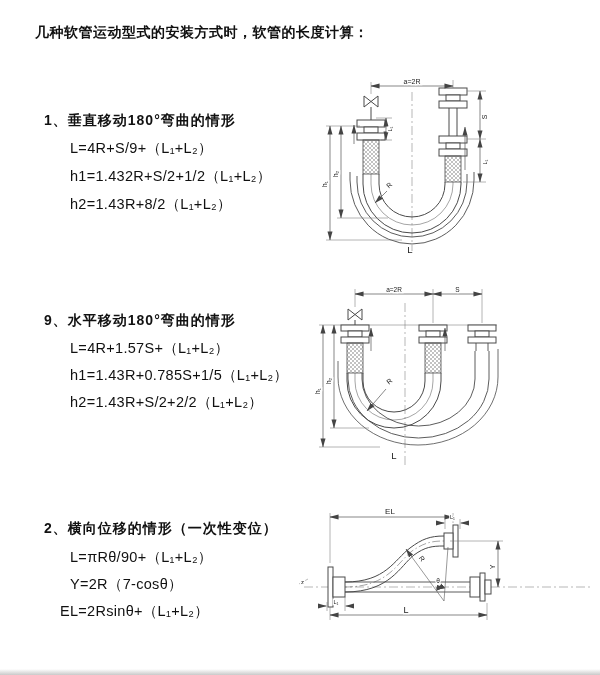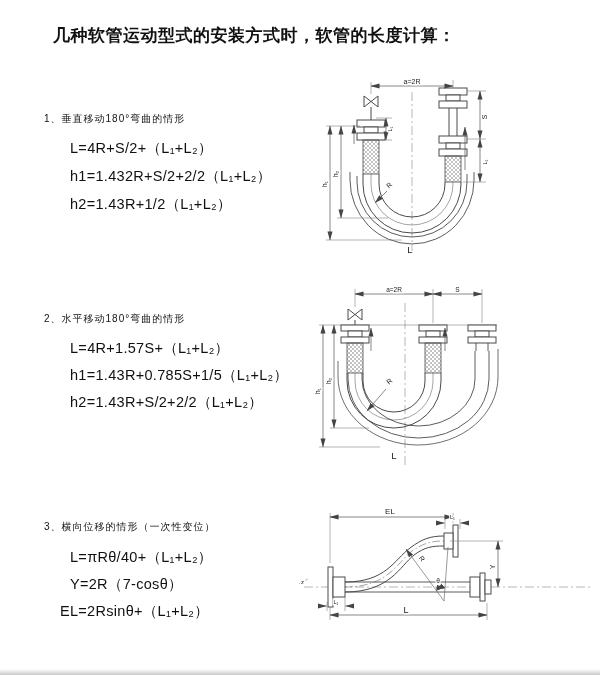--- a/index.html
+++ b/index.html
@@ -1,37 +1,37 @@
 <!DOCTYPE html>
 <html><head>
 <meta charset="utf-8">
 <style>
   html,body{margin:0;padding:0;}
   body{
     width:600px;height:675px;position:relative;background:#fff;overflow:hidden;
     font-family:"Liberation Sans","DejaVu Sans",sans-serif;color:#111;
   }
-  .title{position:absolute;left:53px;top:24px;font-size:17px;font-weight:bold;letter-spacing:.5px;}
-  .sec-heading{position:absolute;font-size:10px;font-weight:normal;letter-spacing:1px;}
+  .title{position:absolute;left:35px;top:24px;font-size:14px;font-weight:bold;letter-spacing:.5px;}
+  .sec-heading{position:absolute;font-size:14px;font-weight:bold;letter-spacing:1px;}
   .formula{position:absolute;font-size:14.5px;letter-spacing:.3px;}
   .diagram{position:absolute;}
   svg text{font-family:"Liberation Sans","DejaVu Sans",sans-serif;fill:#222;}
   svg .dl{paint-order:stroke;stroke:#fff;stroke-width:2.5px;}
   .bottom-band{position:absolute;left:0;right:0;bottom:0;height:6px;
     background:linear-gradient(#ffffff,#c9c9c9);}
 </style>
 </head>
 <body>
 
 <div class="title">几种软管运动型式的安装方式时，软管的长度计算：</div>
 
 <div class="sec-heading" style="left:44px;top:112px">1、垂直移动180°弯曲的情形</div>
-<div class="formula" style="left:70px;top:139px">L=4R+S/2+（L₁+L₂）</div>
-<div class="formula" style="left:70px;top:167px">h1=1.432R+S/2+2/2（L₁+L₂）</div>
-<div class="formula" style="left:70px;top:195px">h2=1.43R+1/2（L₁+L₂）</div>
+<div class="formula" style="left:70px;top:139px">L=4R+S/9+（L₁+L₂）</div>
+<div class="formula" style="left:70px;top:167px">h1=1.432R+S/2+1/2（L₁+L₂）</div>
+<div class="formula" style="left:70px;top:195px">h2=1.43R+8/2（L₁+L₂）</div>
 
 <svg class="diagram" style="left:310px;top:72px" width="290" height="190" viewBox="0 0 290 190">
   <defs>
     <marker id="ar1" viewBox="0 0 10 10" refX="9.5" refY="5" markerWidth="9" markerHeight="9" orient="auto-start-reverse" markerUnits="userSpaceOnUse">
       <path d="M0,2.2 L10,5 L0,7.8 Z" fill="#444"></path>
     </marker>
     <pattern id="ht1" width="4" height="4" patternUnits="userSpaceOnUse">
       <path d="M0,0 L4,4 M0,4 L4,0" stroke="#999" stroke-width="0.6"></path>
     </pattern>
   </defs>
@@ -101,21 +101,21 @@
   <text class="dl" x="102" y="11.5" text-anchor="middle" font-size="7">a=2R</text>
   <text class="dl" transform="translate(17,112) rotate(-90)" text-anchor="middle" font-size="6.5">h₁</text>
   <text class="dl" transform="translate(28,102) rotate(-90)" text-anchor="middle" font-size="6.5">h₂</text>
   <text class="dl" transform="translate(176.5,45) rotate(-90)" text-anchor="middle" font-size="7">S</text>
   <text class="dl" transform="translate(176.5,90) rotate(-90)" text-anchor="middle" font-size="5.5">L₁</text>
   <text class="dl" transform="translate(81.5,57) rotate(-90)" text-anchor="middle" font-size="5.5">L₁</text>
   <text class="dl" transform="translate(81,115) rotate(-42)" text-anchor="middle" font-size="7">R</text>
   <text class="dl" x="100" y="181" text-anchor="middle" font-size="9.5" fill="#111">L</text>
 </svg>
 
-<div class="sec-heading" style="left:44px;top:312px">2、水平移动180°弯曲的情形</div>
+<div class="sec-heading" style="left:44px;top:312px">9、水平移动180°弯曲的情形</div>
 <div class="formula" style="left:70px;top:339px">L=4R+1.57S+（L₁+L₂）</div>
 <div class="formula" style="left:70px;top:366px">h1=1.43R+0.785S+1/5（L₁+L₂）</div>
 <div class="formula" style="left:70px;top:393px">h2=1.43R+S/2+2/2（L₁+L₂）</div>
 
 <svg class="diagram" style="left:305px;top:281px" width="295" height="192" viewBox="0 0 295 192">
   <defs>
     <marker id="ar2" viewBox="0 0 10 10" refX="9.5" refY="5" markerWidth="9" markerHeight="9" orient="auto-start-reverse" markerUnits="userSpaceOnUse">
       <path d="M0,2.2 L10,5 L0,7.8 Z" fill="#444"></path>
     </marker>
     <pattern id="ht2" width="4" height="4" patternUnits="userSpaceOnUse">
@@ -182,22 +182,22 @@
   </g>
 
   <text class="dl" x="89" y="10.5" text-anchor="middle" font-size="6.5">a=2R</text>
   <text class="dl" x="152.5" y="10.5" text-anchor="middle" font-size="6.5">S</text>
   <text class="dl" transform="translate(15,110) rotate(-90)" text-anchor="middle" font-size="6.5">h₁</text>
   <text class="dl" transform="translate(26,100) rotate(-90)" text-anchor="middle" font-size="6.5">h₂</text>
   <text class="dl" transform="translate(86,102) rotate(-40)" text-anchor="middle" font-size="7">R</text>
   <text class="dl" x="89" y="178" text-anchor="middle" font-size="9.5" fill="#111">L</text>
 </svg>
 
-<div class="sec-heading" style="left:44px;top:520px">3、横向位移的情形（一次性变位）</div>
-<div class="formula" style="left:70px;top:548px">L=πRθ/40+（L₁+L₂）</div>
+<div class="sec-heading" style="left:44px;top:520px">2、横向位移的情形（一次性变位）</div>
+<div class="formula" style="left:70px;top:548px">L=πRθ/90+（L₁+L₂）</div>
 <div class="formula" style="left:70px;top:575px">Y=2R（7-cosθ）</div>
 <div class="formula" style="left:60px;top:602px">EL=2Rsinθ+（L₁+L₂）</div>
 
 <svg class="diagram" style="left:298px;top:503px" width="302" height="148" viewBox="0 0 302 148">
   <defs>
     <marker id="ar3" viewBox="0 0 10 10" refX="9.5" refY="5" markerWidth="9" markerHeight="9" orient="auto-start-reverse" markerUnits="userSpaceOnUse">
       <path d="M0,2.2 L10,5 L0,7.8 Z" fill="#444"></path>
     </marker>
   </defs>
 

